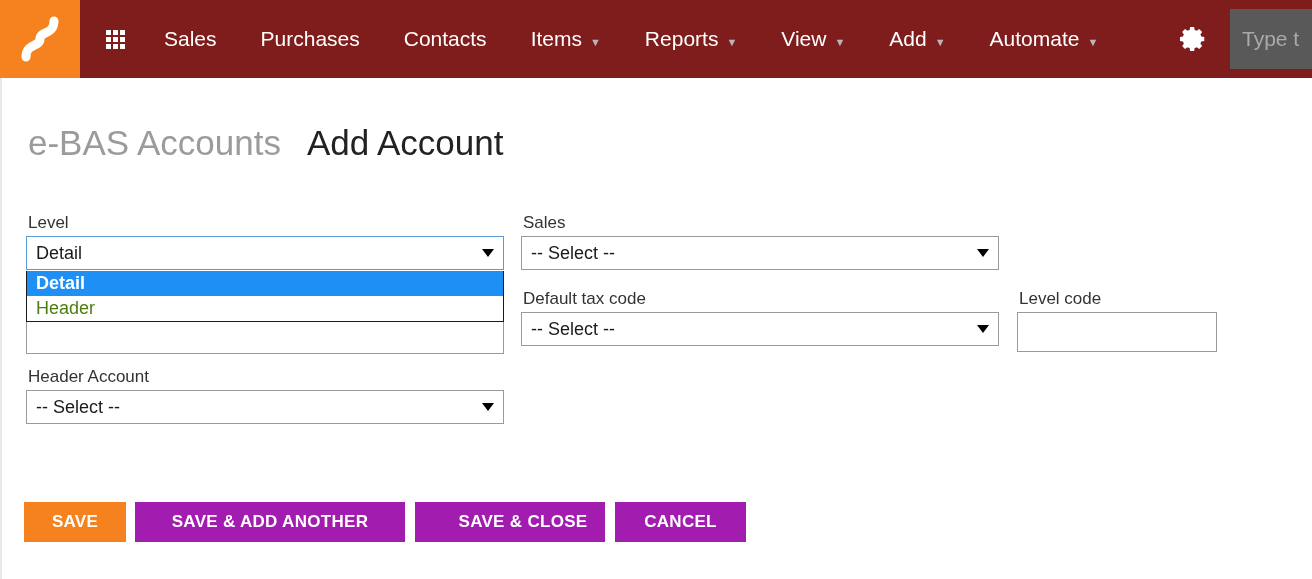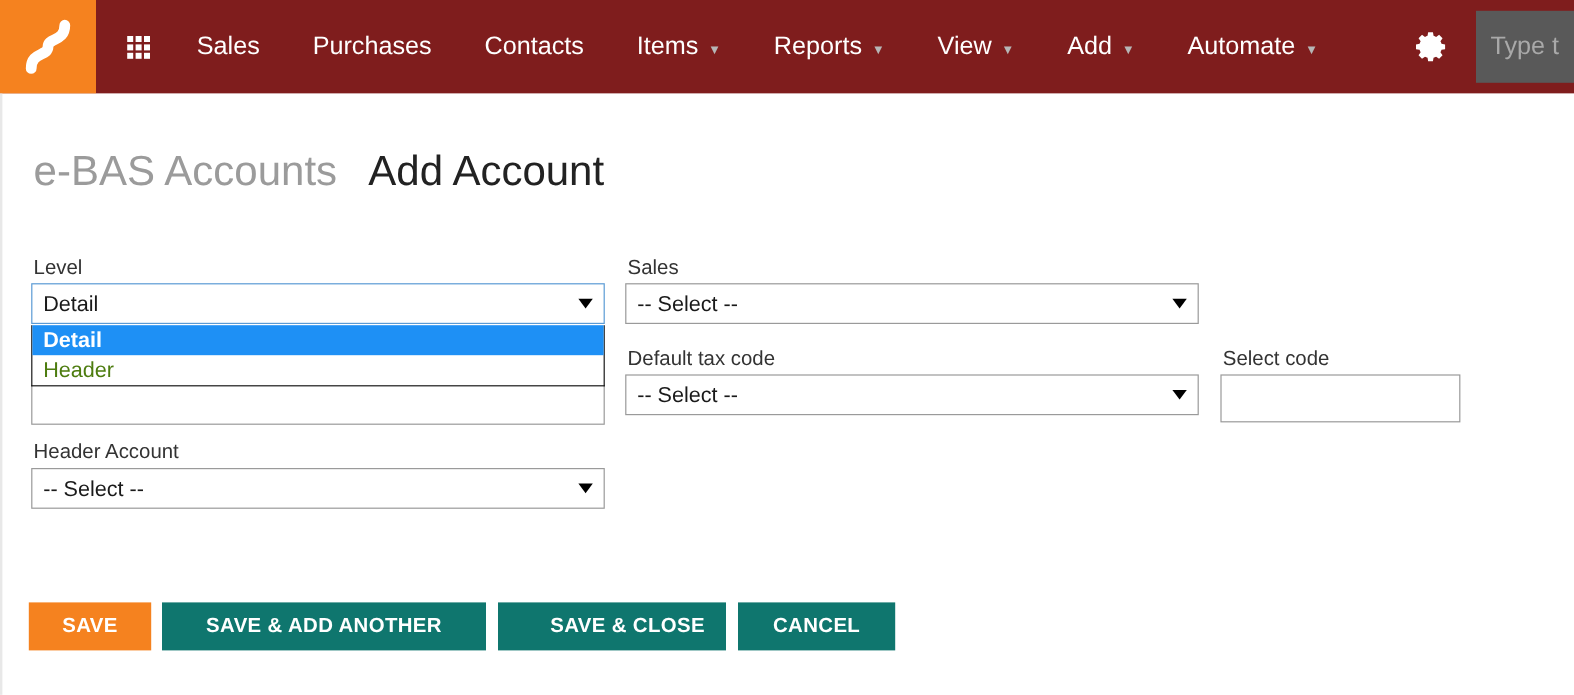--- a/index.html
+++ b/index.html
@@ -191,21 +191,21 @@
     border: none;
     color: #ffffff;
     font-size: 17px;
     font-weight: bold;
     letter-spacing: 0.3px;
     font-family: "Liberation Sans", sans-serif;
     cursor: pointer;
     display: flex; align-items: center; justify-content: center;
   }
   .btn.primary { background: #f5821f; }
-  .btn.secondary { background: #0f766e; }
+  .btn.secondary { background: #a21caf; }
 </style>
 </head>
 <body>
 
 <div class="navbar">
 
   <div class="logo-tile">
     <svg width="52" height="52" viewBox="0 0 52 52">
       <path d="M40 8 C40 22, 26 18, 26 26 C26 34, 12 30, 12 44" stroke="#ffffff" stroke-width="9" fill="none" stroke-linecap="round"></path>
     </svg>
@@ -299,21 +299,21 @@
       <span>-- Select --</span>
       <span class="arrow"></span>
     </div>
 
     <label class="field-label" style="left:521px; top:211px;">Default tax code</label>
     <div class="ctl sel" style="left:519px; top:234px; width:478px;">
       <span>-- Select --</span>
       <span class="arrow"></span>
     </div>
 
-    <label class="field-label" style="left:1017px; top:211px;">Select code</label>
+    <label class="field-label" style="left:1017px; top:211px;">Level code</label>
     <input class="ctl txt" style="left: 1015px; top: 234px; width: 200px; height: 40px; line-height: 38px;" value="">
 
     <button class="btn primary" style="left:22px; top:424px; width:102px;">SAVE</button>
     <button class="btn secondary" style="left:133px; top:424px; width:270px;">SAVE &amp; ADD ANOTHER</button>
     <button class="btn secondary" style="left:413px; top:424px; width:190px;padding-left:32px;">SAVE &amp; CLOSE</button>
     <button class="btn secondary" style="left:613px; top:424px; width:131px;">CANCEL</button>
 
   </div>
 </div>
 

